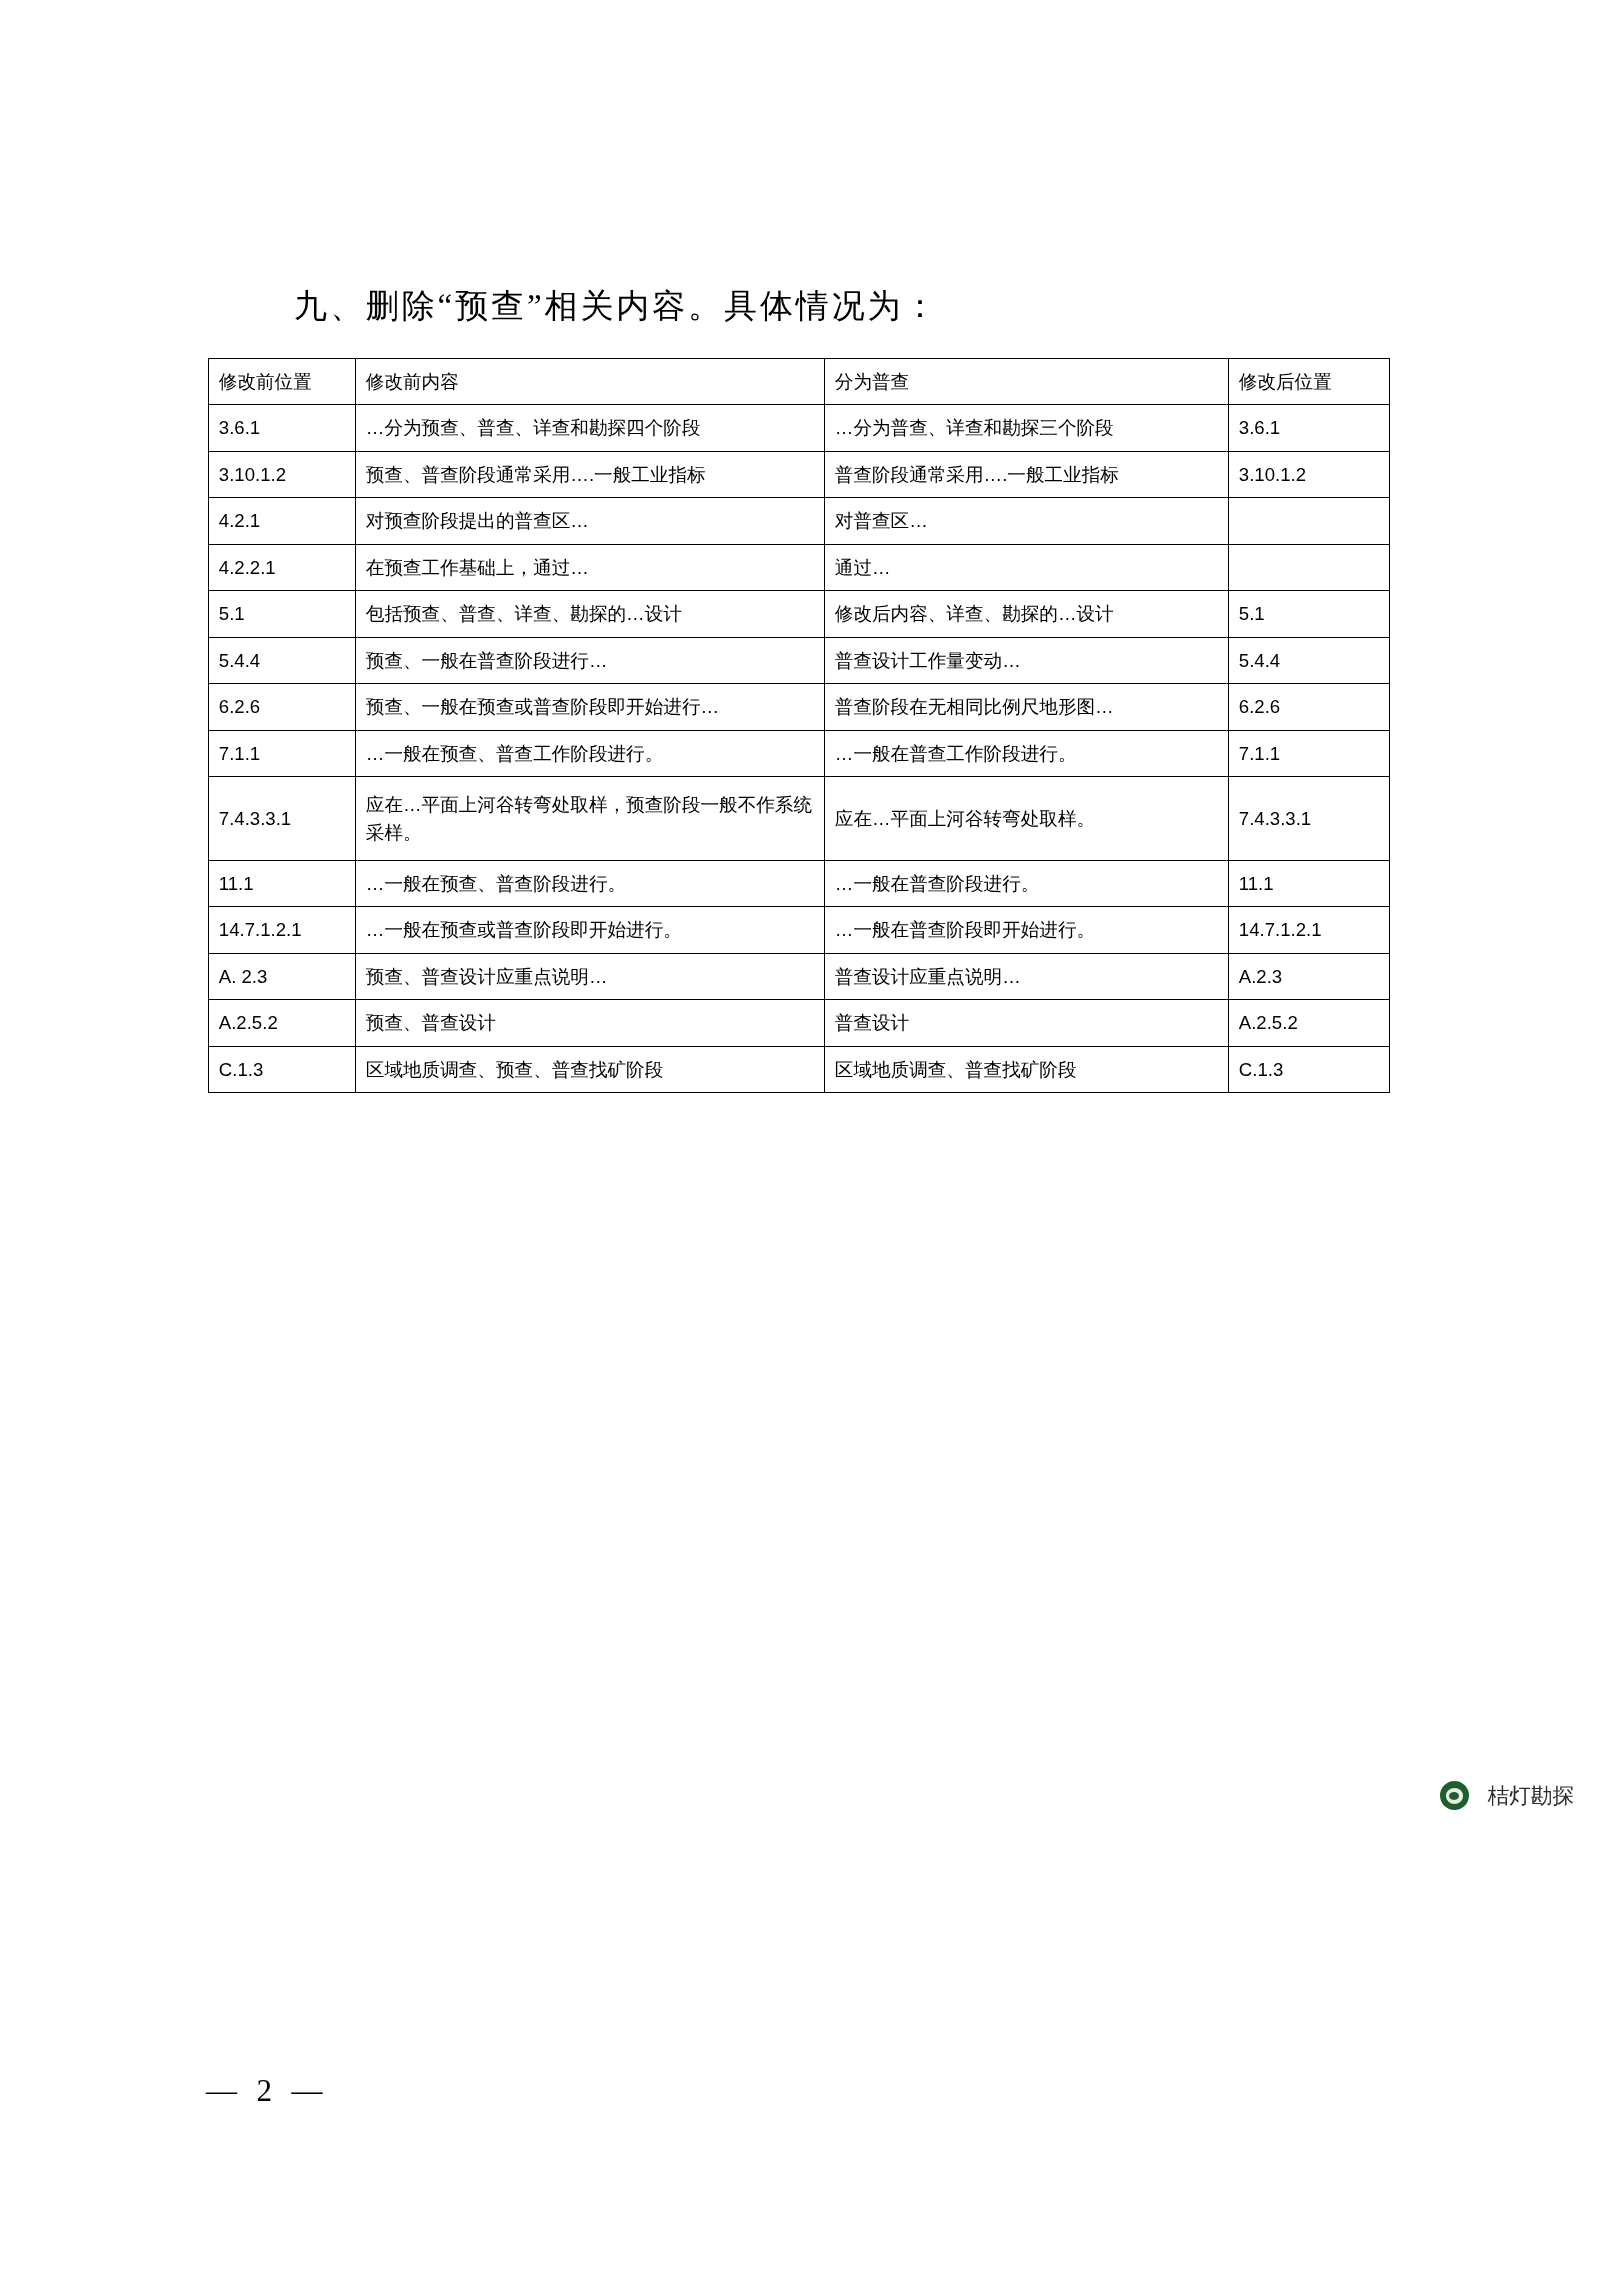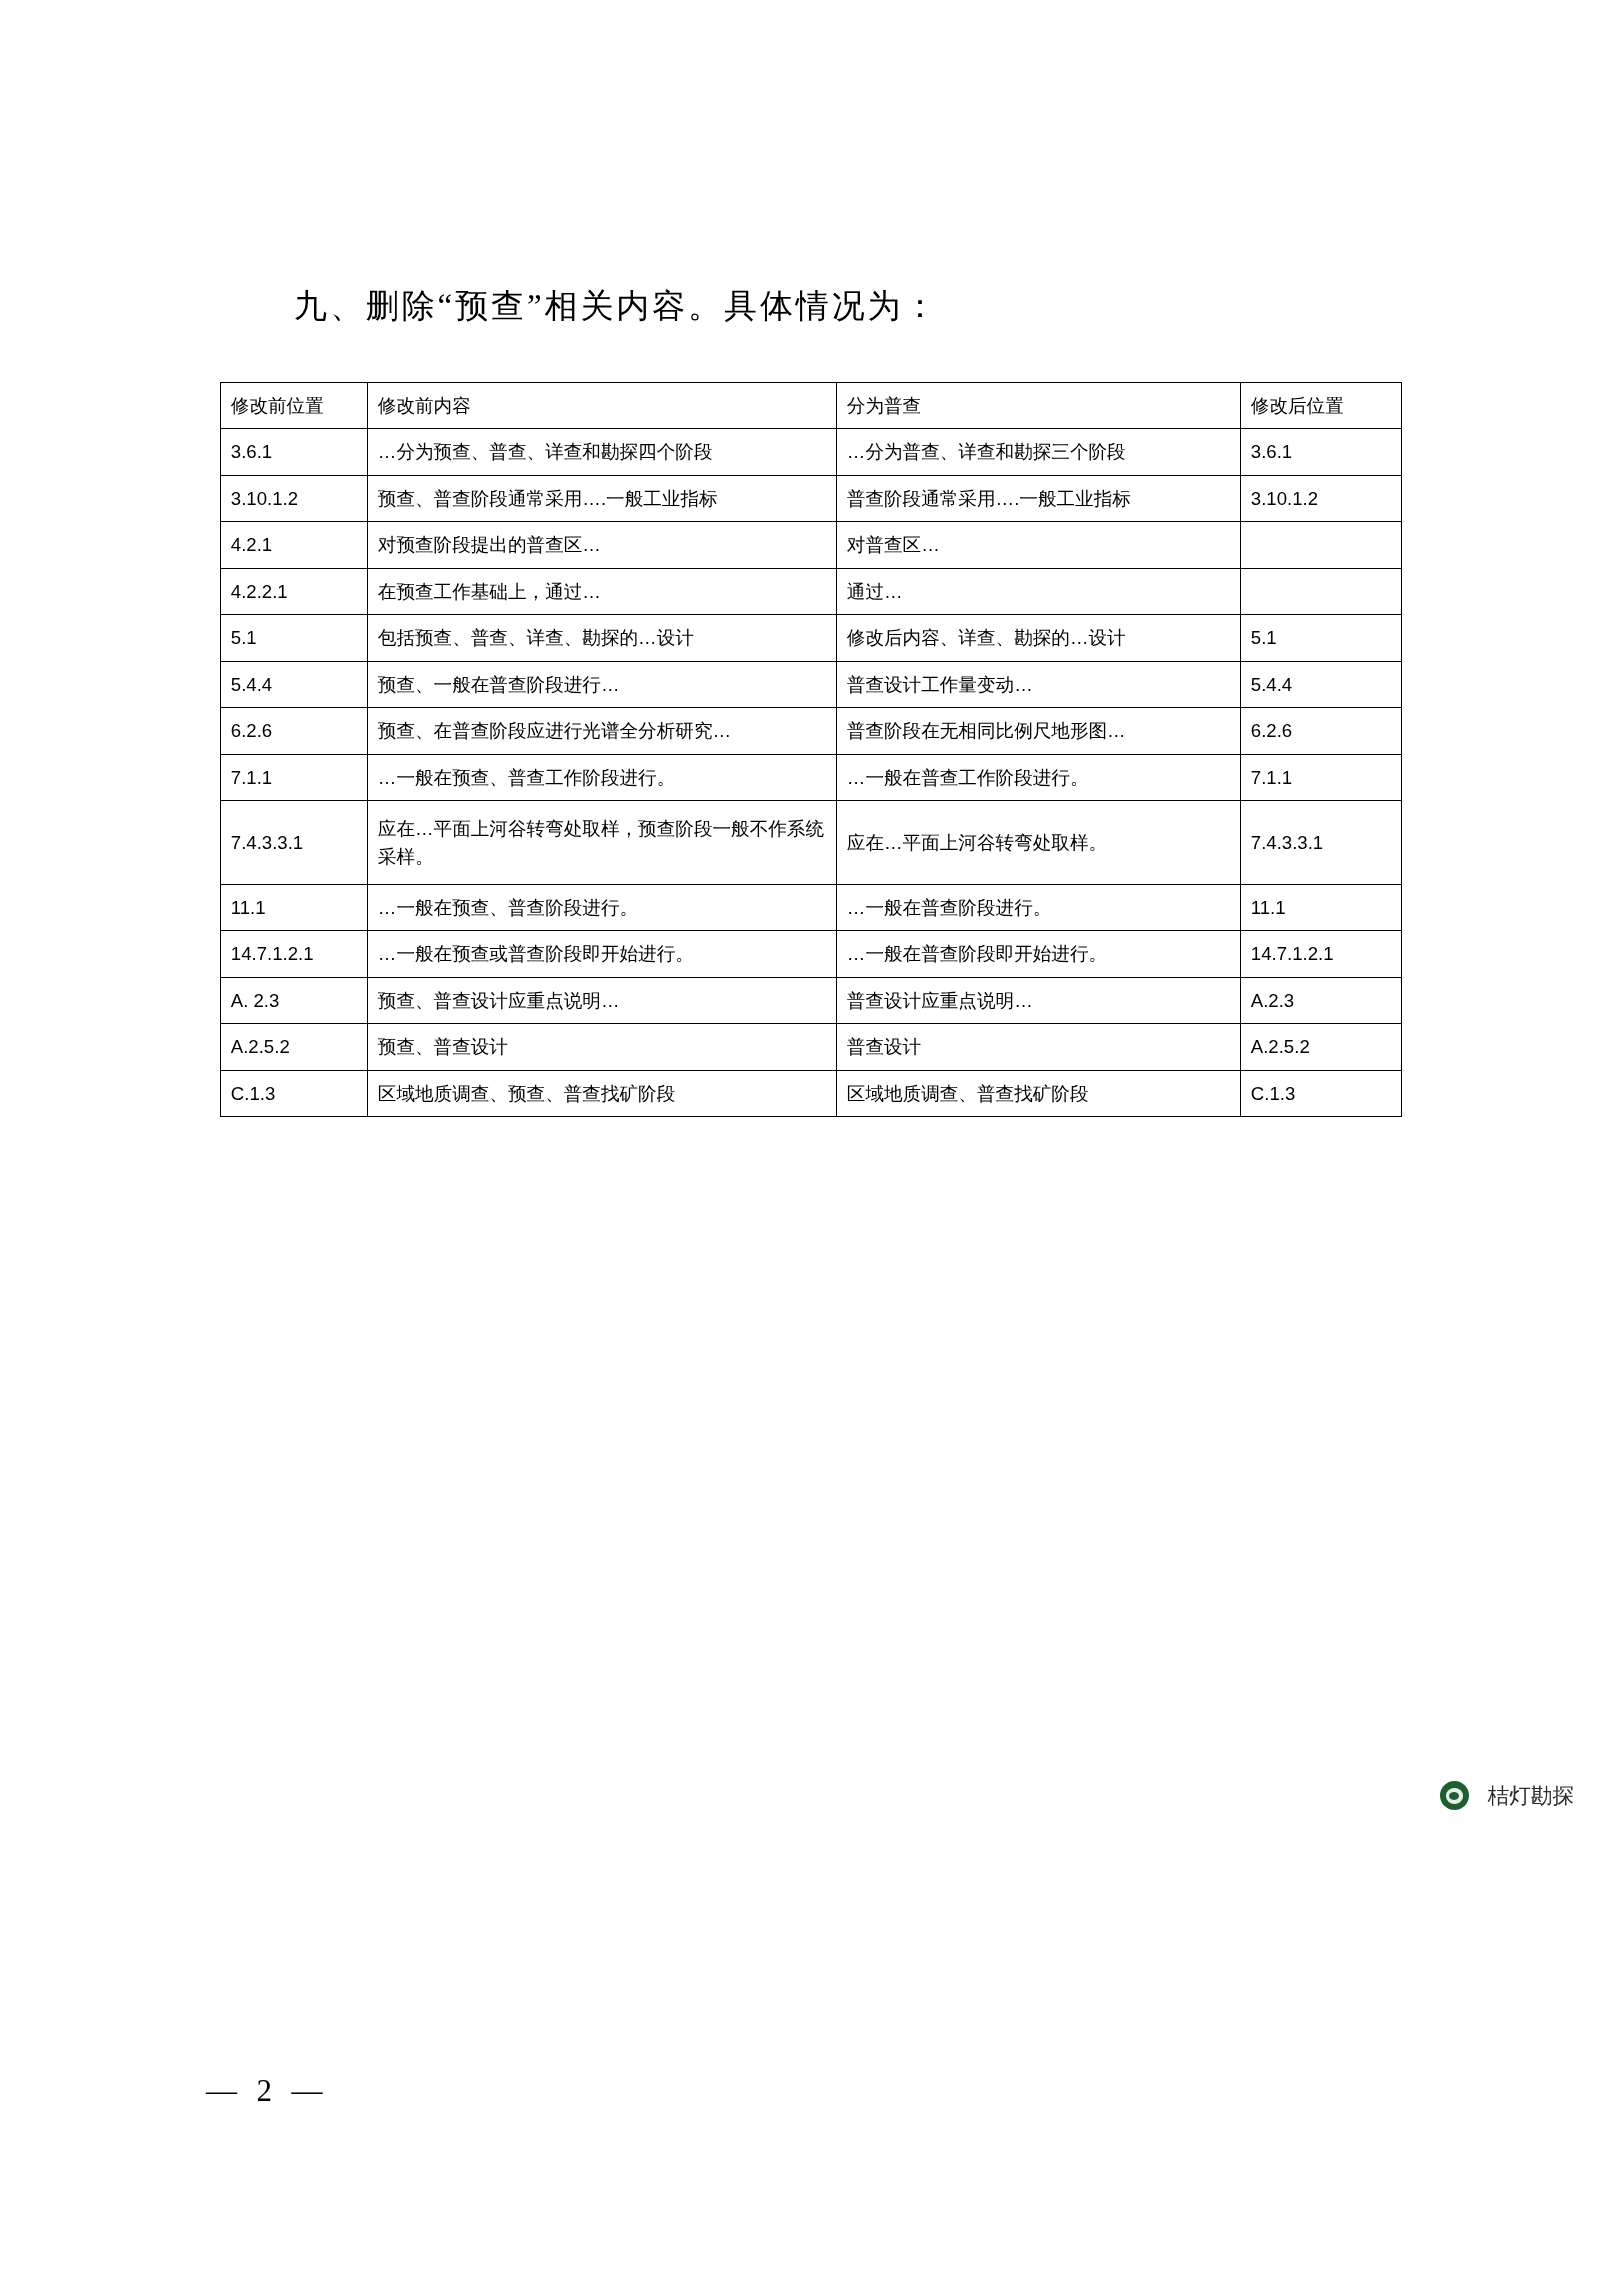--- a/index.html
+++ b/index.html
@@ -30,27 +30,26 @@
     top: 284px;
     font-size: 33px;
     letter-spacing: 2.9px;
     font-family: "Liberation Serif", "DejaVu Serif", serif;
     font-weight: 400;
     white-space: nowrap;
   }
 
   table.cmp {
     position: absolute;
-    left: 220px;
+    left: 208px;
     top: 358px;
     width: 1180px;
     border-collapse: collapse;
     table-layout: fixed;
     font-size: 18.6px;
-    margin-top: 24px;
   }
   table.cmp td, table.cmp th {
     border: 1px solid #000000;
     padding: 8.8px 7.8px 8.8px 9.8px;
     vertical-align: middle;
     font-weight: 400;
     text-align: left;
     line-height: 1.5;
     font-family: "Liberation Sans", "DejaVu Sans", sans-serif;
     font-size: 18.6px;
@@ -168,21 +167,21 @@
           <td>5.1</td>
         </tr>
         <tr>
           <td>5.4.4</td>
           <td>预查、一般在普查阶段进行…</td>
           <td>普查设计工作量变动…</td>
           <td>5.4.4</td>
         </tr>
         <tr>
           <td>6.2.6</td>
-          <td>预查、在普查阶段应进行光谱全分析研究…</td>
+          <td>预查、一般在预查或普查阶段即开始进行…</td>
           <td>普查阶段在无相同比例尺地形图…</td>
           <td>6.2.6</td>
         </tr>
         <tr>
           <td>7.1.1</td>
           <td>…一般在预查、普查工作阶段进行。</td>
           <td>…一般在普查工作阶段进行。</td>
           <td>7.1.1</td>
         </tr>
         <tr class="tall">

